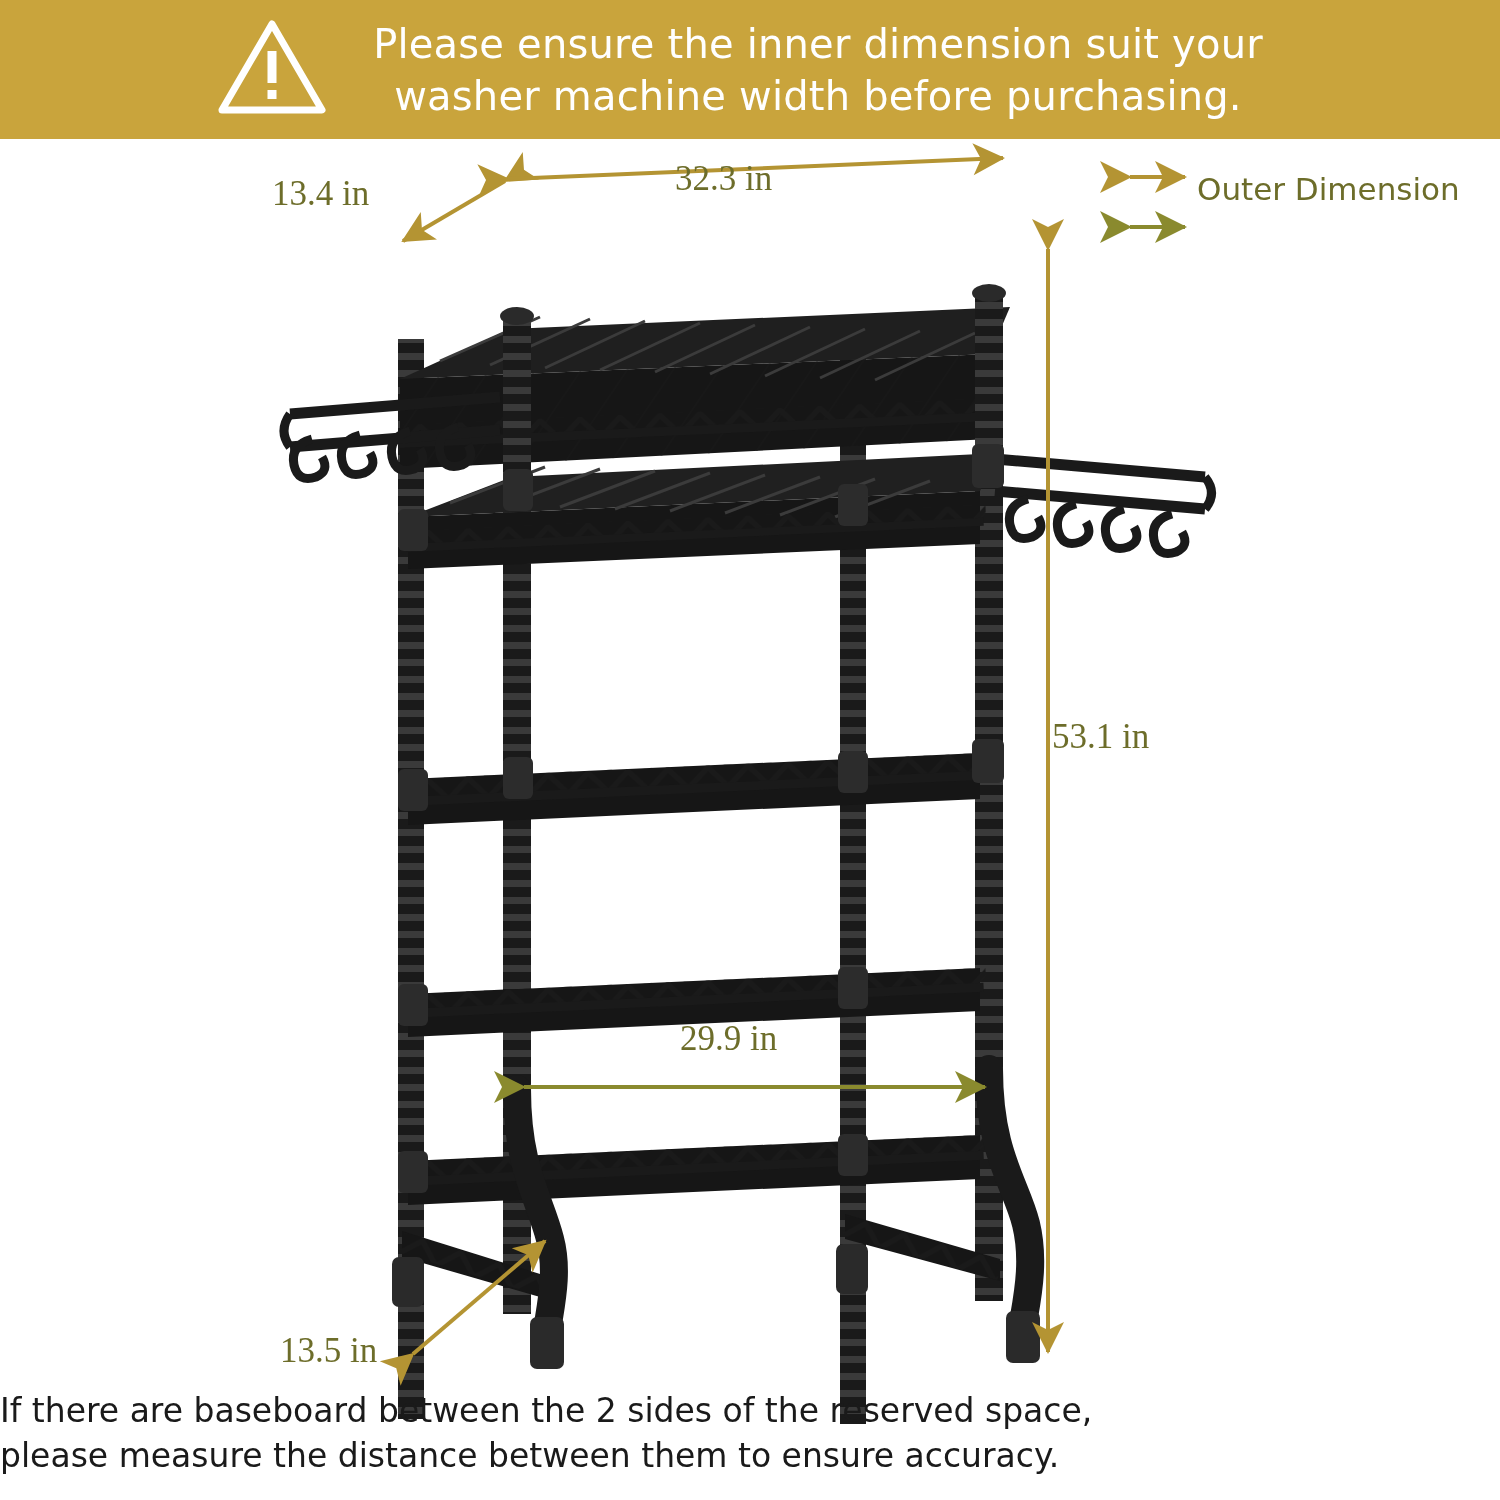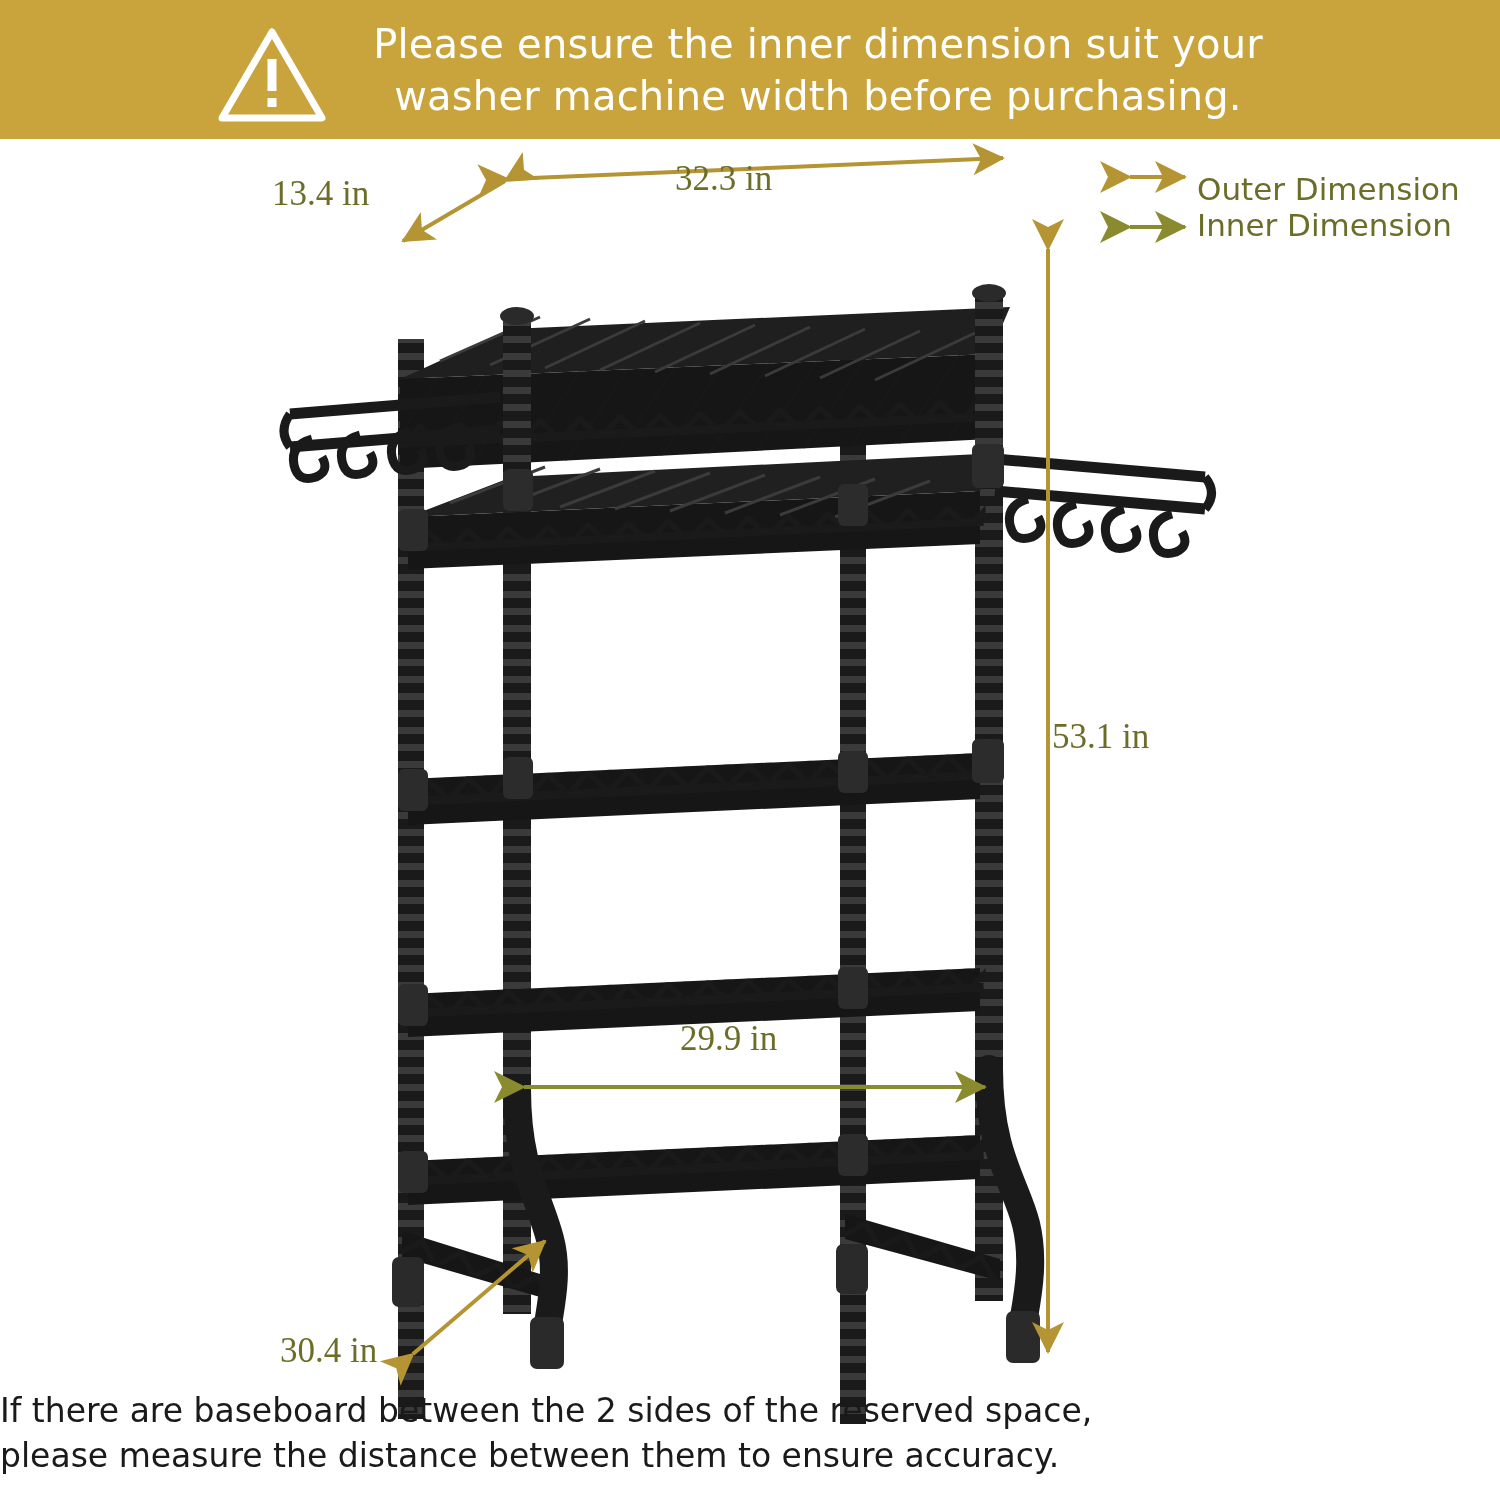--- a/index.html
+++ b/index.html
@@ -21,21 +21,21 @@
     left: 0; top: 0;
     width: 1500px;
     height: 139px;
     background: #c9a43c;
     display: flex;
     align-items: center;
     justify-content: center;
   }
   #banner-inner {
     display: flex;
-    align-items: flex-end;
+    align-items: flex-start;
     gap: 46px;
     margin-left: -20px;
   }
   .warn-tri {
     width: 110px;
     height: 96px;
     flex: 0 0 auto;
   }
   #banner-text {
     color: #ffffff;
@@ -300,20 +300,19 @@
     <line x1="413" y1="1215" x2="545" y2="1102" stroke="#b49433" stroke-width="4" marker-start="url(#ah)" marker-end="url(#ah)"></line>
 
     <line x1="1130" y1="38" x2="1185" y2="38" stroke="#b49433" stroke-width="4" marker-start="url(#ah)" marker-end="url(#ah)"></line>
     <line x1="1130" y1="88" x2="1185" y2="88" stroke="#8a8a2e" stroke-width="4" marker-start="url(#ahg)" marker-end="url(#ahg)"></line>
   </svg>
 
   <div class="dim-label" id="lbl-depth">13.4 in</div>
   <div class="dim-label" id="lbl-width">32.3 in</div>
   <div class="dim-label" id="lbl-height">53.1 in</div>
   <div class="dim-label" id="lbl-inner">29.9 in</div>
-  <div class="dim-label" id="lbl-foot">30.4 in</div>
+  <div class="dim-label" id="lbl-foot">13.5 in</div>
 
   <div class="legend-item" id="legend-outer">Outer Dimension</div>
-  <div class="legend-item" id="legend-inner">Inner Dimension</div>
 
   <div id="bottom-note">If there are baseboard between the 2 sides of the reserved space,
 please measure the distance between them to ensure accuracy.</div>
 </div>
 
 </body></html>

